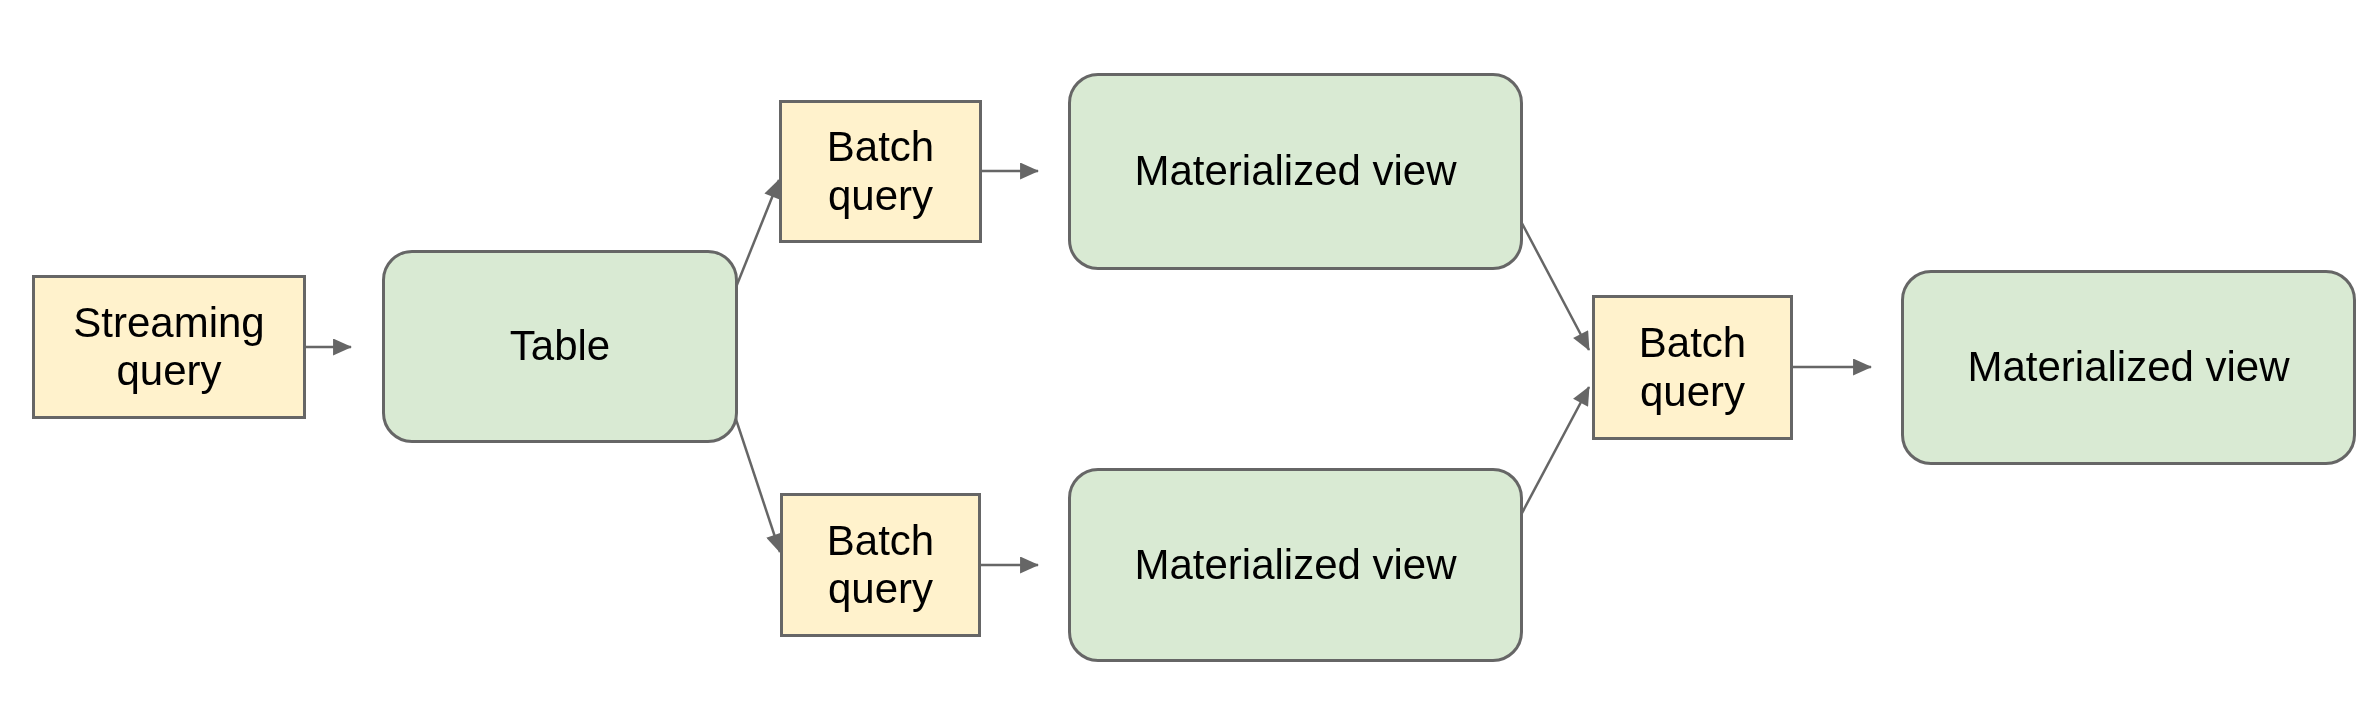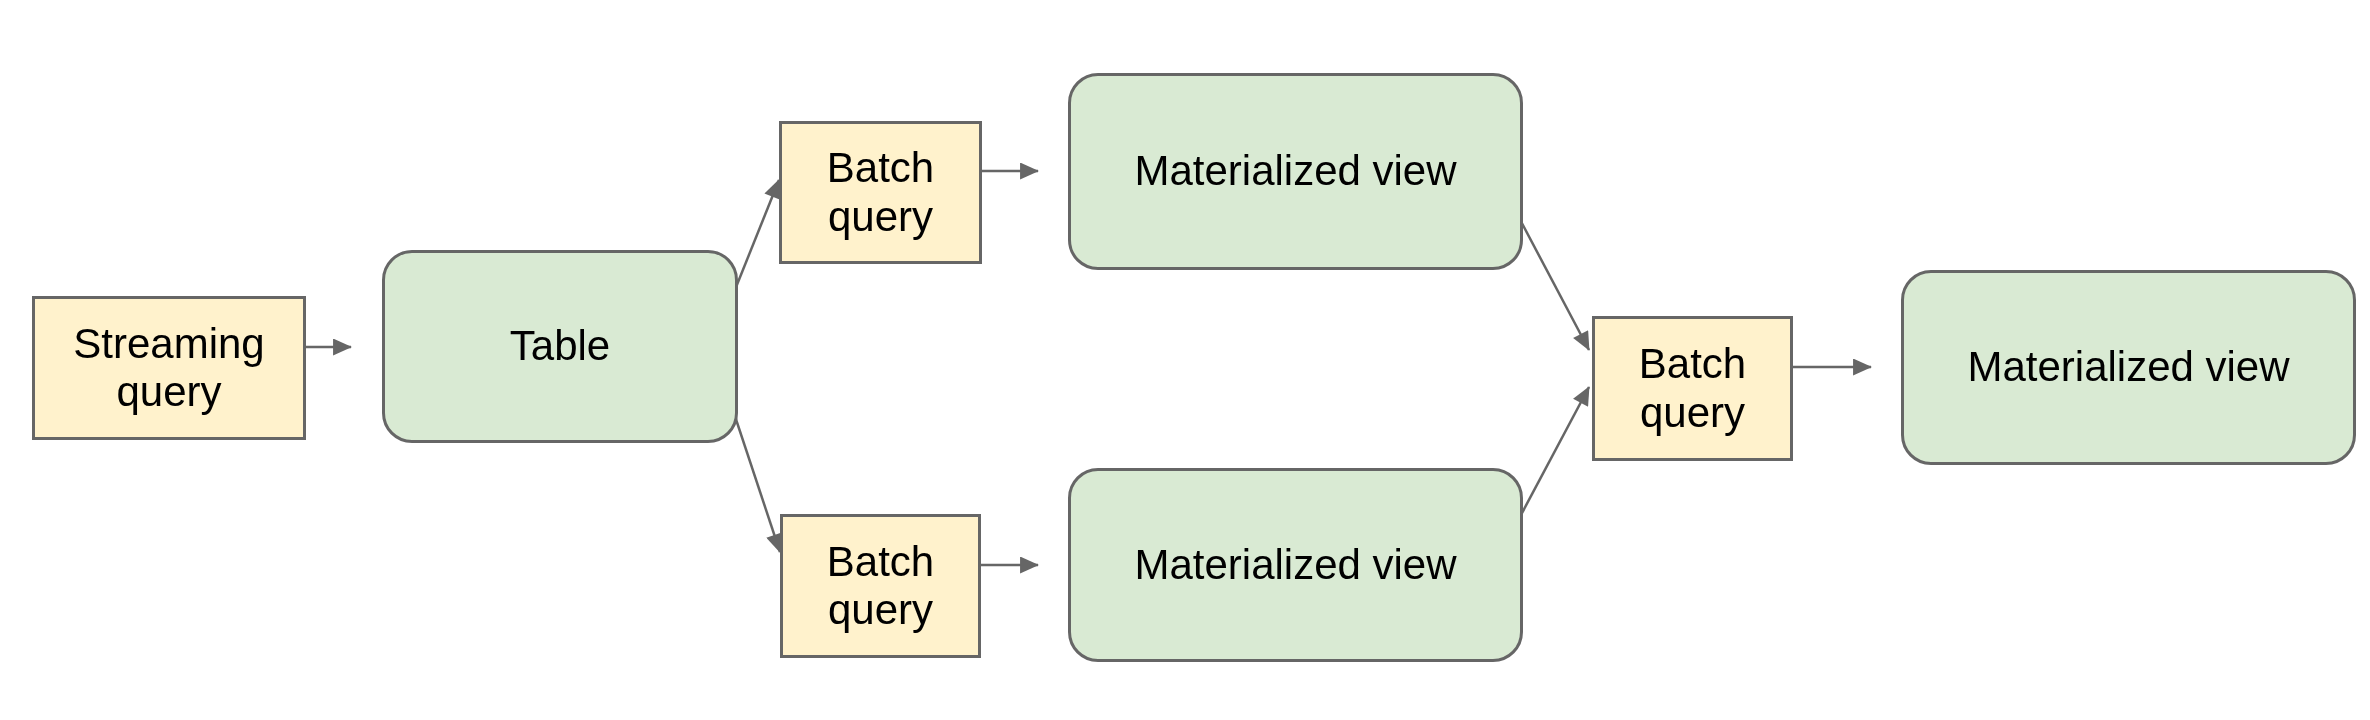--- a/index.html
+++ b/index.html
@@ -39,21 +39,20 @@
     justify-content: center;
     text-align: center;
     color: var(--text, #000000);
     font-size: 42px;
     line-height: 1.15;
   }
   .node-query {
     background: var(--query-fill, #fff2cc);
     border: 3px solid var(--border, #666666);
     border-radius: 0;
-    margin-top: 21px;
   }
   .node-view {
     background: var(--view-fill, #d9ead3);
     border: 3px solid var(--border, #666666);
     border-radius: 30px;
     margin-left: 26px;
   }
   .node-label {
     display: inline-block;
   }

